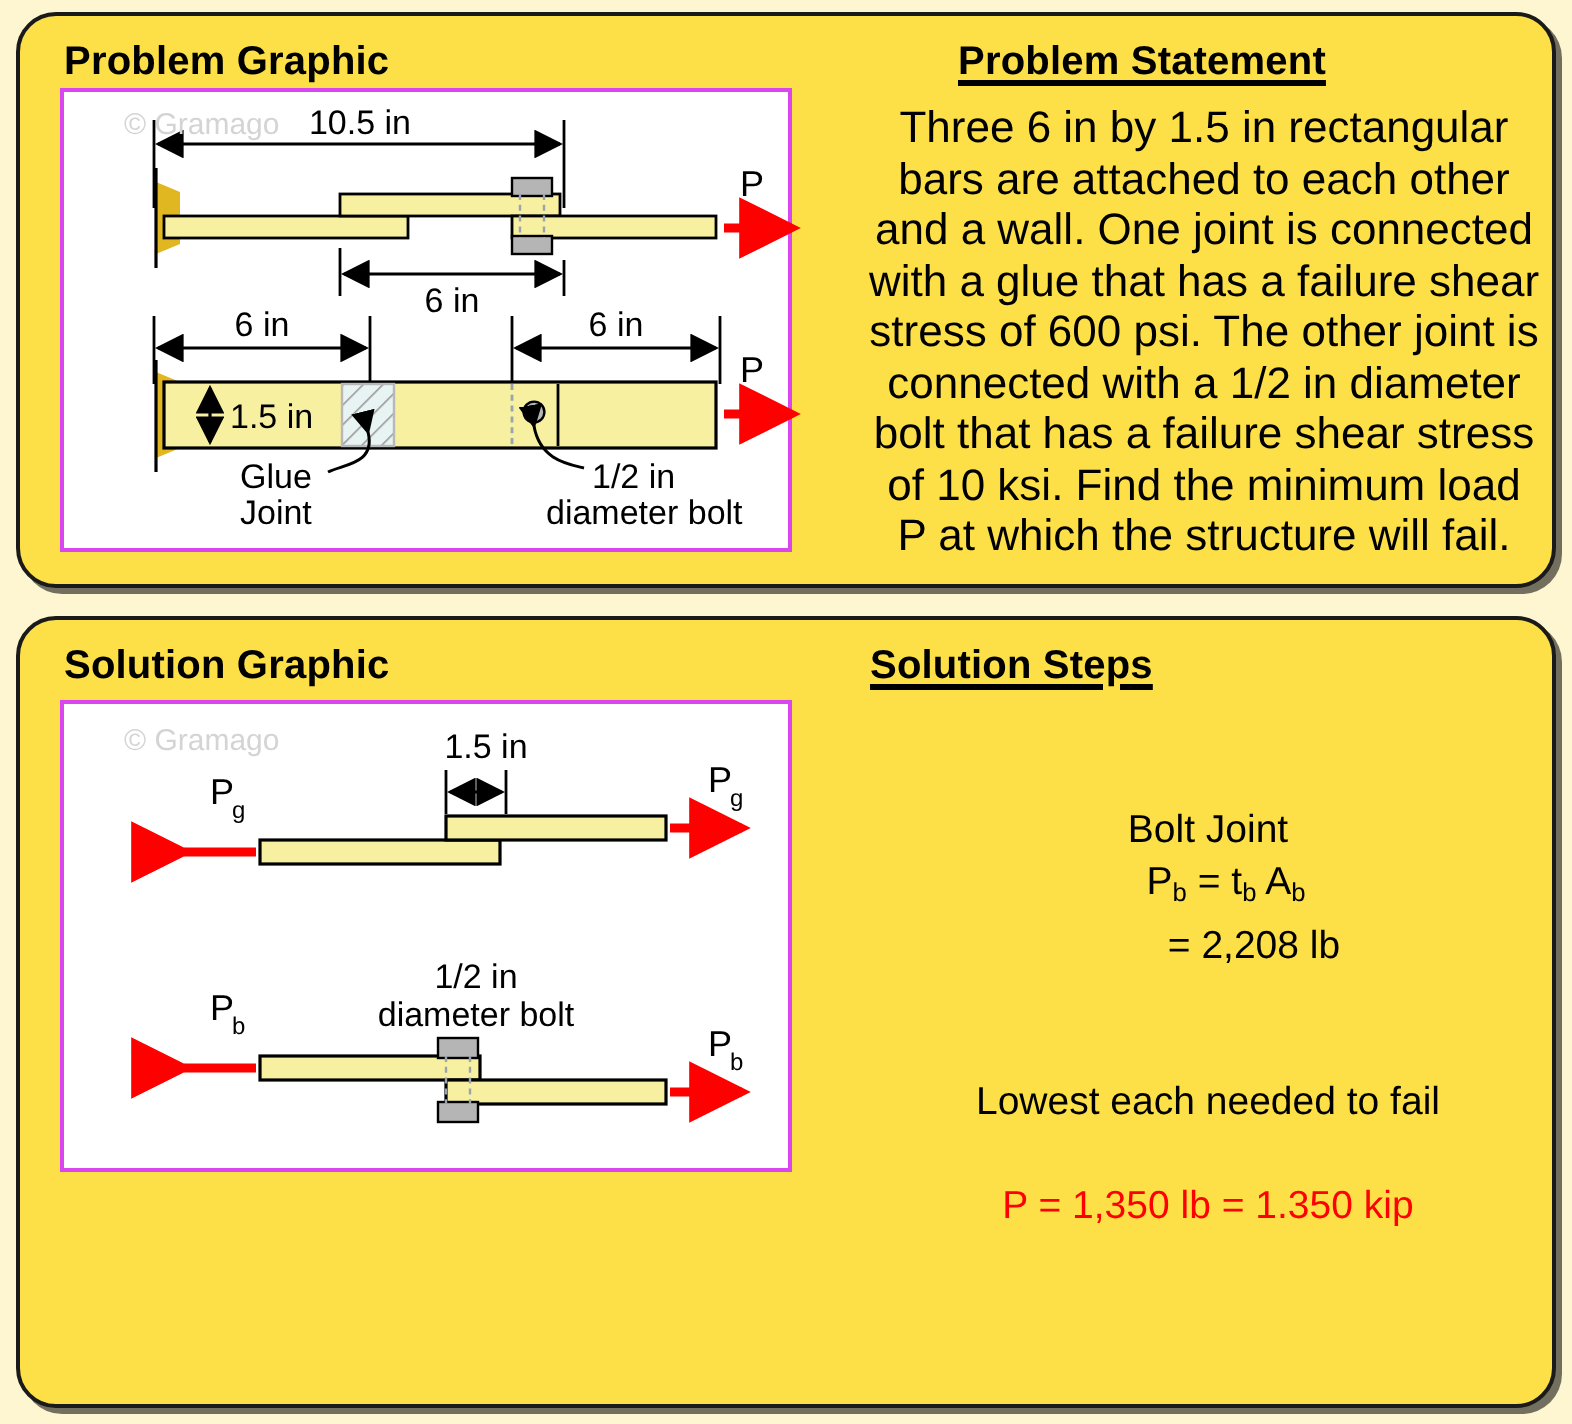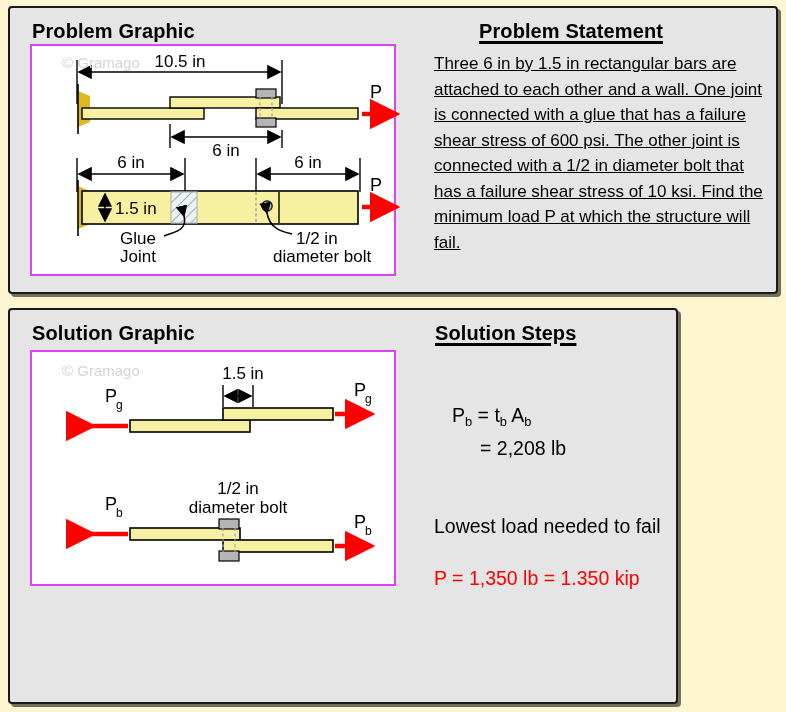--- a/index.html
+++ b/index.html
@@ -16,33 +16,34 @@
 
   .page {
     position: relative;
     width: 786px;
     height: 712px;
   }
 
   
   .panel {
     position: absolute;
-    background: #e5e5e5;
+    background: #fde047;
     border: 2px solid #1a1a1a;
-    border-radius: 4px;
+    border-radius: 20px;
     box-shadow: 3px 3px 0 rgba(0,0,0,0.55);
     box-sizing: border-box;
+    text-align: center;
   }
   #panel-problem {
     left: 8px;  top: 6px;
     width: 770px; height: 288px;
   }
   #panel-solution {
     left: 8px;  top: 308px;
-    width: 670px; height: 396px; text-decoration: underline;
+    width: 770px; height: 396px; text-decoration: underline;
   }
 
   
   .panel-heading {
     position: absolute;
     font-size: 20px;
     font-weight: bold;
     color: #000;
     letter-spacing: 0.1px;
     white-space: nowrap;
@@ -72,24 +73,23 @@
     position: absolute;
     color: #d4d4d4;
     font-size: 15px;
     white-space: nowrap;
     user-select: none;
   }
 
   
   .body-text {
     position: absolute;
-    font-size: 17px;
+    font-size: 22px;
     line-height: 25.5px;
     color: #000;
-    text-decoration: underline;
   }
   #statement-text {
     left: 424px; top: 43px;
     width: 336px;
   }
 
   .steps {
     position: absolute;
     left: 424px; top: 40px;
     width: 340px;
@@ -271,30 +271,31 @@
       </svg>
     </div>
 
     <div class="steps">
 
 
 
       <div class="step-gap"></div>
       <div class="step-gap"></div>
 
+      <div class="step-line">Bolt Joint</div>
 
       <div class="step-line indent1"><span>P</span><sub>b</sub><span> = t</span><sub>b</sub><span> A</span><sub>b</sub></div>
 
 
       <div class="step-line indent2">= 2,208 lb</div>
 
       <div class="step-gap"></div>
       <div class="step-gap"></div>
 
-      <div class="step-line">Lowest load needed to fail</div>
+      <div class="step-line">Lowest each needed to fail</div>
 
       <div class="step-gap"></div>
 
       <div class="step-line result">P = 1,350 lb = 1.350 kip</div>
     </div>
   </div>
 
 </div>
 
 </body></html>

